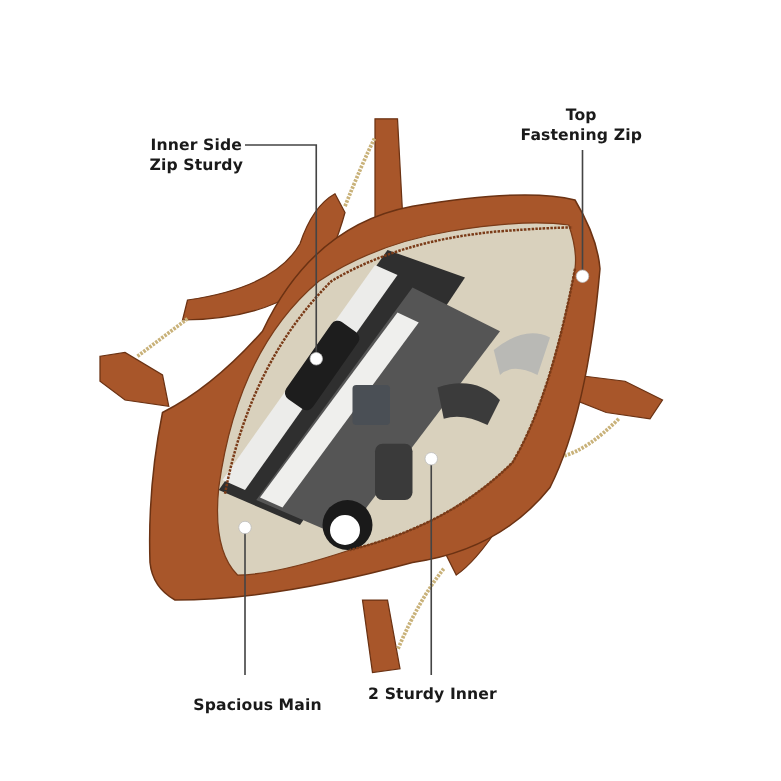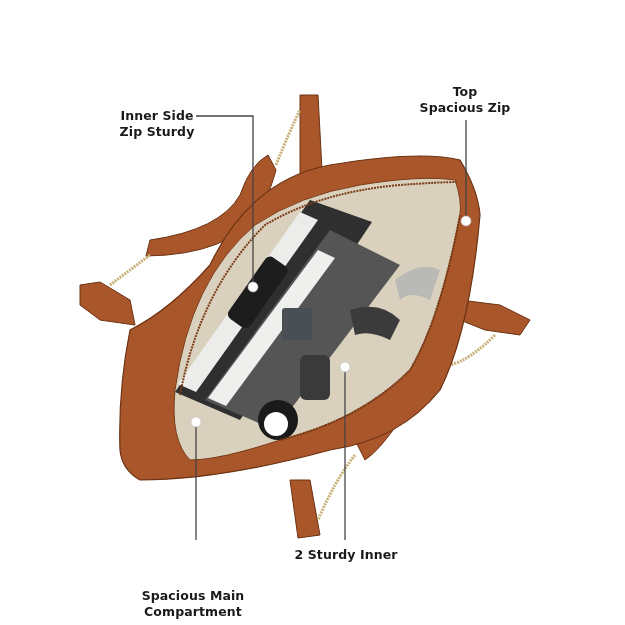--- a/index.html
+++ b/index.html
@@ -67,25 +67,24 @@
     </g>
   </svg>
 
   <div class="label" style="left:112px; top:108px; width:90px;">
     <span>Inner Side</span>
     <span>Zip Sturdy</span>
   </div>
 
   <div class="label" style="left:410px; top:84px; width:110px;">
     <span>Top</span>
-    <span>Spacious Zip</span>
+    <span>Fastening Zip</span>
   </div>
 
-  <div class="label" style="left:137px; top:556px; width:112px;margin-top:32px;">
+  <div class="label" style="left:150px; top:556px; width:112px;">
     <span>Spacious Main</span>
-    <span>Compartment</span>
   </div>
 
   <div class="label" style="left:290px; top:547px; width:112px;">
     <span>2 Sturdy Inner</span>
   </div>
 
 </div>
 
 </body></html>

